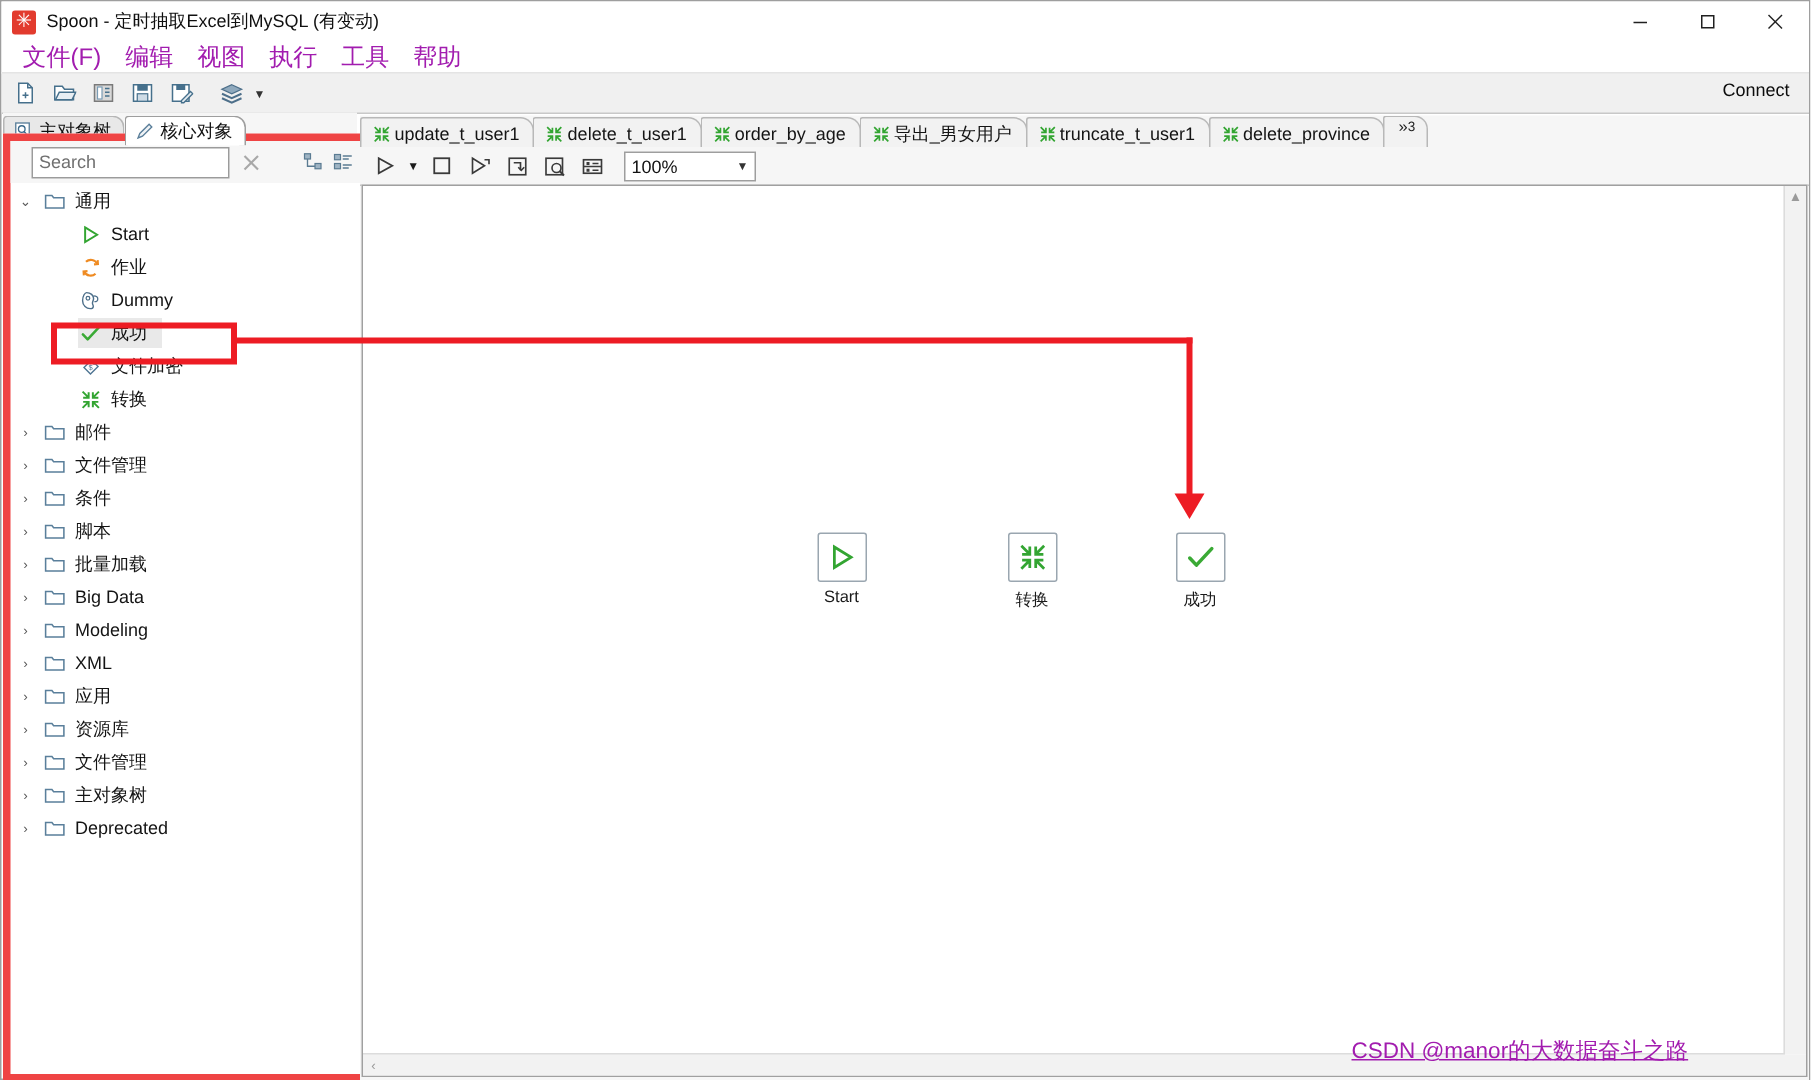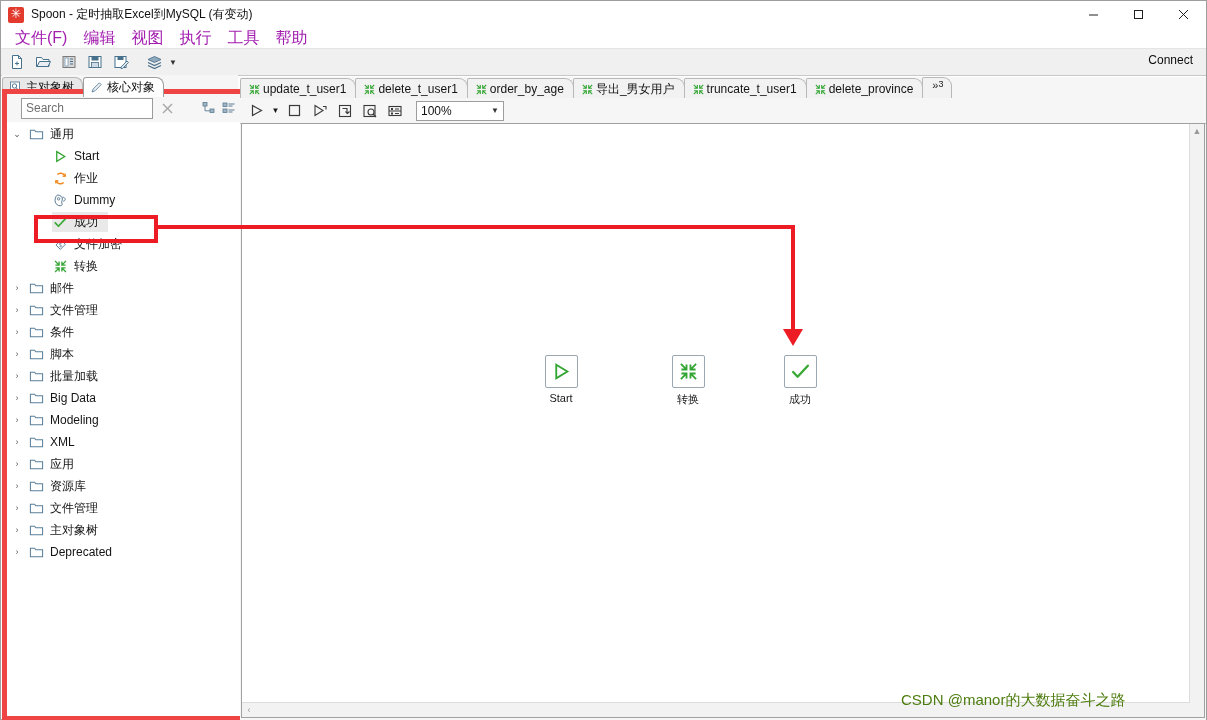--- a/index.html
+++ b/index.html
@@ -255,22 +255,23 @@
     position: absolute; left: 782px; top: 328px; width: 0; height: 0;
     border-left: 10px solid transparent;
     border-right: 10px solid transparent;
     border-top: 17px solid #ed1c24;
     z-index: 39;
   }
 
   
   .watermark {
     position: absolute; left: 900px; top: 690px;
-    font-size: 15px; color: #4d7c0f; white-space: nowrap;
+    font-size: 15px; color: #a21caf; white-space: nowrap;
     z-index: 30;
+    text-decoration: underline;
   }
 </style>
 </head>
 <body>
 
 <div id="app">
 
   <div class="titlebar">
     <div class="title-icon"></div>
     <div class="title-text">Spoon - 定时抽取Excel到MySQL (有变动)</div>

